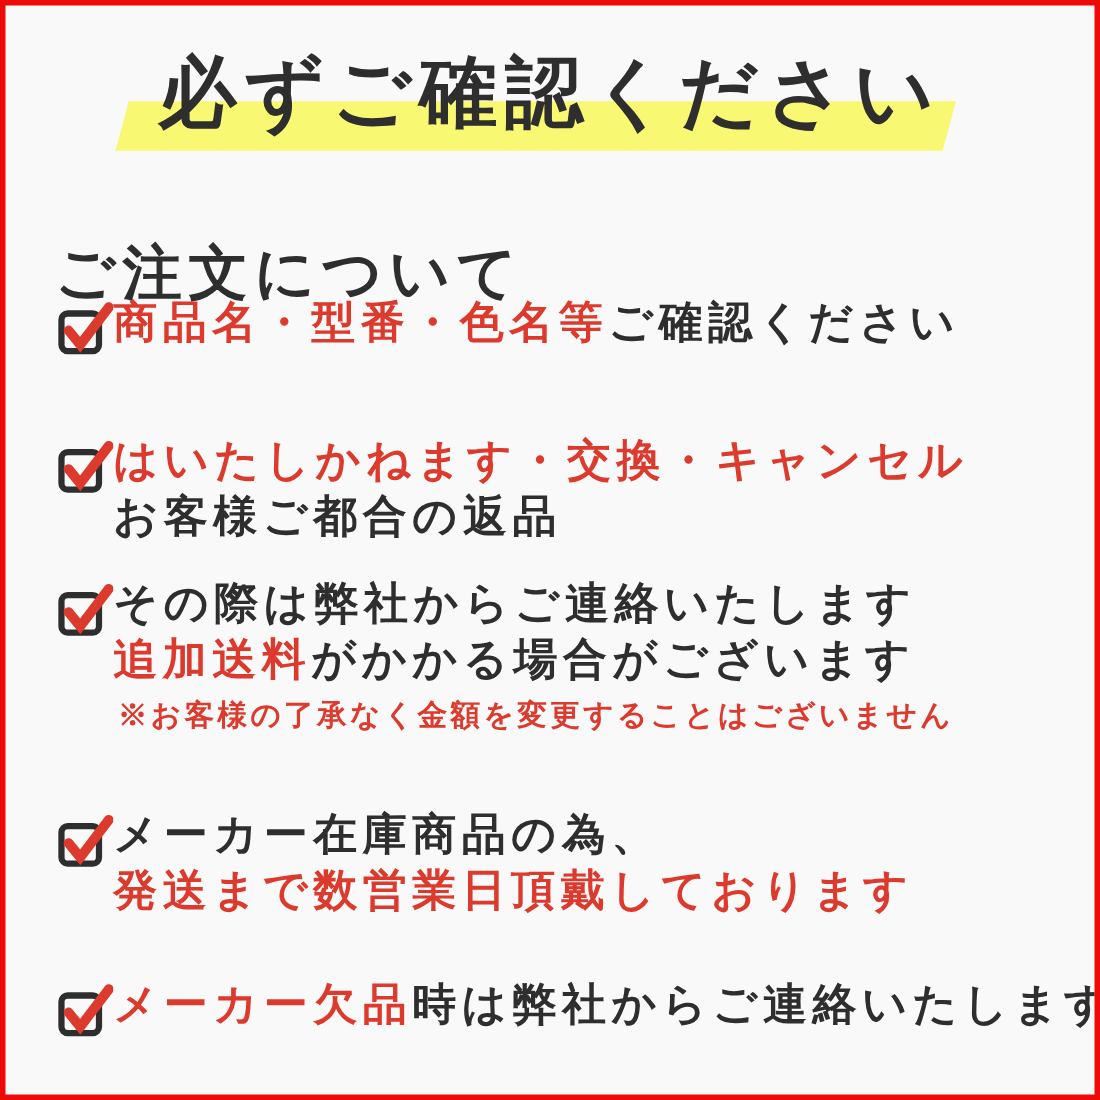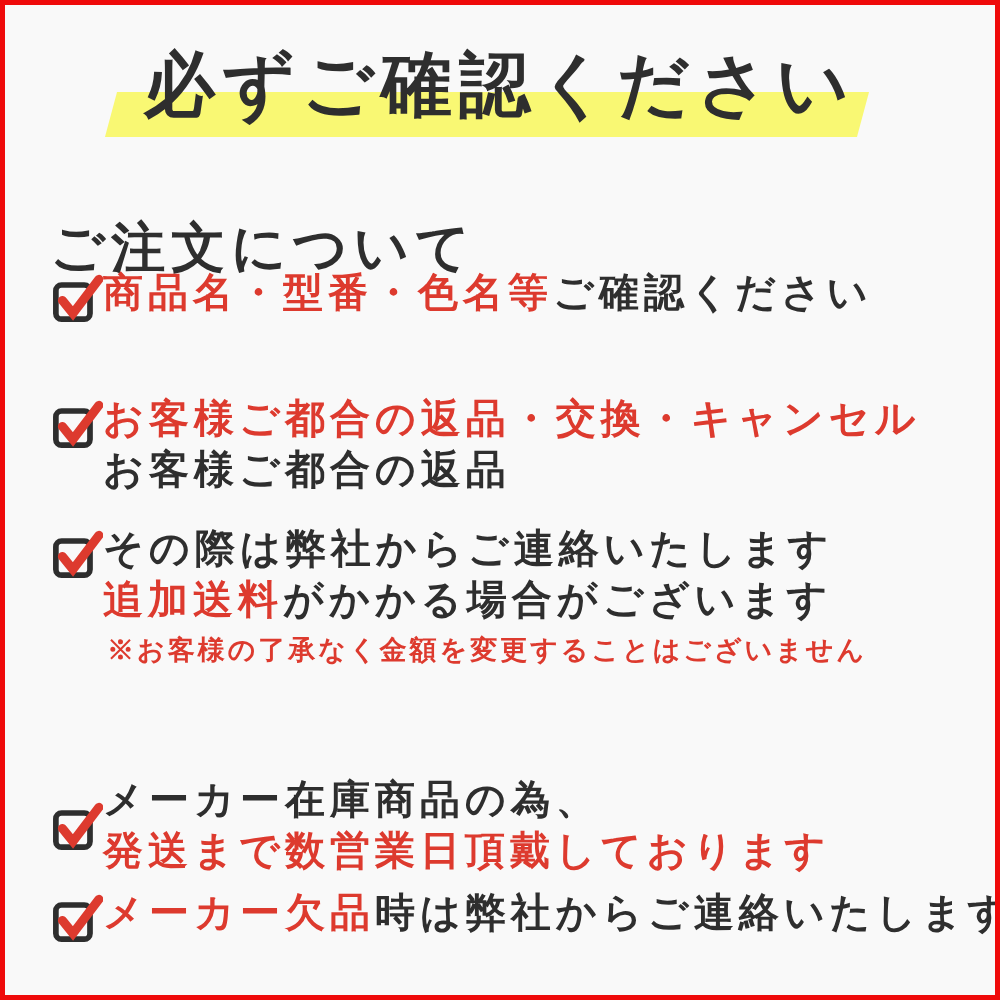--- a/index.html
+++ b/index.html
@@ -52,21 +52,21 @@
   .heading-orders{top:184px;}
   .heading-stock{top:678px;}
   
   .item{
     position:absolute;left:46px;
     display:flex;align-items:flex-start;
   }
   .item-image{top:262px;}
   .item-returns{top:388px;}
   .item-shipping{top:518px;}
-  .item-stock{top:769px;align-items:center;}
+  .item-stock{top:728px;}
   .item-oos{top:882px;}
   .checkbox{
     flex:0 0 auto;
     width:52px;height:58px;
     margin-top:2px;
   }
   .item-text{
     font-size:40px;line-height:51px;
     font-weight:600;
     letter-spacing:5px;
@@ -111,21 +111,21 @@
     <div class="item-text">
       <div><span class="red">商品名・型番・色名等</span><span>ご確認ください</span></div>
     </div>
   </div>
 
   <div class="item item-returns">
     <svg class="checkbox" viewBox="0 0 64 60">
       <use href="#check-icon-def"></use>
     </svg>
     <div class="item-text">
-      <div><span class="red">お客様ご都合の返品・交換・キャンセル</span></div>
+      <div><span class="red">はいたしかねます・交換・キャンセル</span></div>
       <div><span>お客様ご都合の返品</span></div>
     </div>
   </div>
 
   <div class="item item-shipping">
     <svg class="checkbox" viewBox="0 0 64 60">
       <use href="#check-icon-def"></use>
     </svg>
     <div class="item-text">
       <div><span>その際は弊社からご連絡いたします</span></div>

